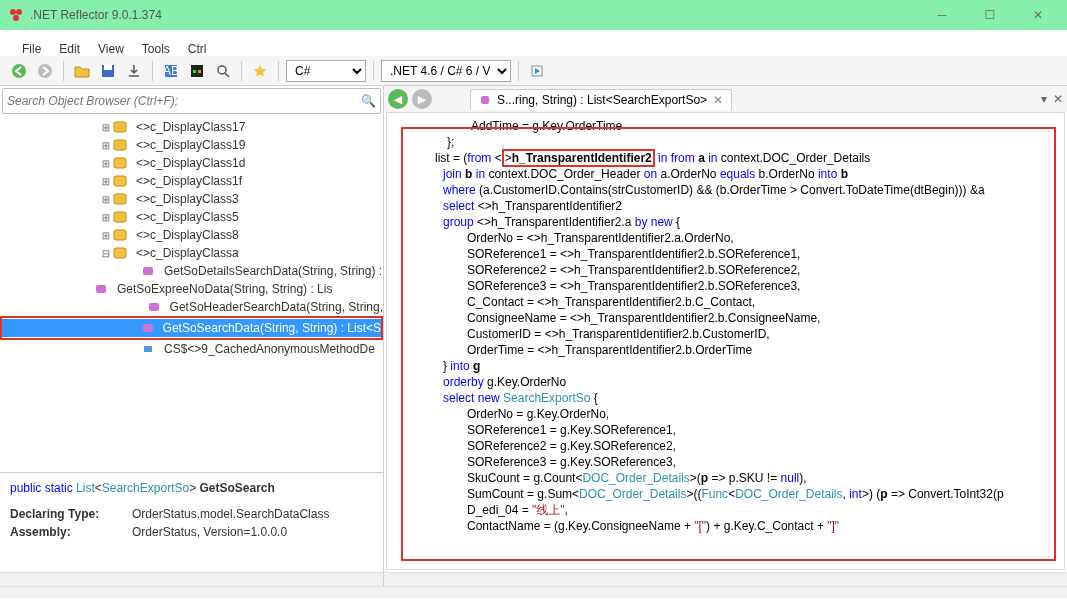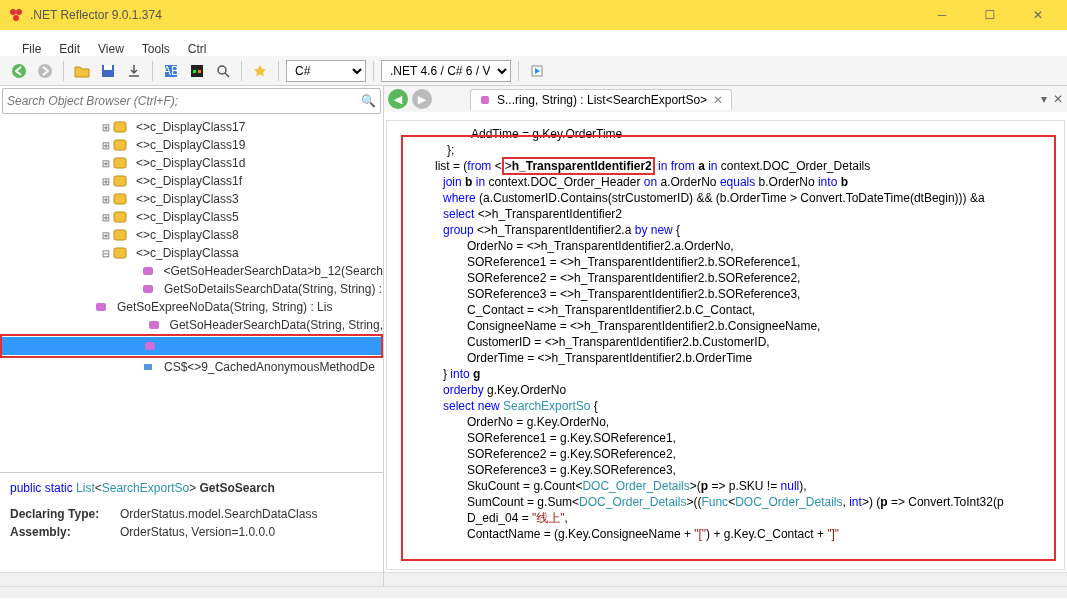--- a/index.html
+++ b/index.html
@@ -1,17 +1,17 @@
 <!DOCTYPE html>
 <html><head>
 <meta charset="utf-8">
 <style>
 * { margin: 0; padding: 0; box-sizing: border-box; font-family: "Segoe UI", Tahoma, sans-serif; font-size: 12px; }
 body { background: #fff; width: 1067px; height: 600px; overflow: hidden; position: relative; }
-.titlebar { height: 30px; display: flex; align-items: center; padding: 0 8px; background: #fde047; }
+.titlebar { height: 30px; display: flex; align-items: center; padding: 0 8px; background: #86efac; }
 .titlebar .icon { width: 16px; height: 16px; margin-right: 6px; }
 .titlebar .title { flex: 1; color: #555; font-size: 12px; }
 .winbtns { display: flex; gap: 18px; margin-right: 6px; }
 .winbtn { width: 30px; height: 20px; display: flex; align-items: center; justify-content: center; color: #666; cursor: pointer; }
 .menubar { height: 26px; display: flex; align-items: flex-end; padding: 0 22px; gap: 18px; }
 .menubar span { color: #333; cursor: pointer; }
 .toolbar { height: 30px; display: flex; align-items: center; padding: 0 8px; gap: 4px; border-bottom: 1px solid #d0d0d0; background: #f5f5f5; }
 .tbtn { width: 22px; height: 22px; display: flex; align-items: center; justify-content: center; cursor: pointer; }
 .tsep { width: 1px; height: 20px; background: #ccc; margin: 0 3px; }
 .tselect { height: 22px; border: 1px solid #aaa; background: #fff; padding: 0 4px; font-size: 12px; }
@@ -28,32 +28,32 @@
 .ticon { width: 16px; height: 14px; display: flex; align-items: center; justify-content: center; margin-right: 2px; }
 .tlabel { color: #333; margin-left: 6px; }
 .tnode.sel { background: #3399ff; }
 .tnode.sel .tlabel { color: #fff; background: #3399ff; }
 .selbox { border: 2px solid #e03030; padding: 1px 0; }
 .sigpanel { border-top: 1px solid #ccc; padding: 8px 10px; height: 100px; background: #fff; }
 .sigline { color: #333; margin-bottom: 4px; white-space: nowrap; overflow: hidden; }
 .sigline .kw { color: #0000ff; }
 .sigline .type { color: #2b91af; }
 .sigline b { font-weight: bold; }
-.siglabel { display: inline-block; width: 110px; font-weight: bold; }
+.siglabel { display: inline-block; width: 122px; font-weight: bold; }
 .rightpane { flex: 1; display: flex; flex-direction: column; min-width: 0; }
 .navrow { height: 26px; display: flex; align-items: center; padding: 0 4px; gap: 4px; background: #f5f5f5; }
 .navbtn { width: 20px; height: 20px; border-radius: 10px; display: flex; align-items: center; justify-content: center; color: #fff; font-size: 11px; cursor: pointer; }
 .navbtn.back { background: #5cb85c; }
 .navbtn.fwd { background: #bbb; }
 .tab { background: #fff; border: 1px solid #ccc; border-bottom: none; padding: 3px 8px; display: flex; align-items: center; gap: 6px; border-radius: 3px 3px 0 0; font-size: 11px; }
 .tab .x { color: #888; cursor: pointer; }
 .tab .ticon2 { width: 12px; height: 12px; }
 .spacer { flex: 1; }
 .rightctrl { display: flex; gap: 6px; color: #666; }
-.code { flex: 1; overflow: hidden; position: relative; background: #fff; border: 1px solid #ddd; margin: 8px 2px 2px 2px; }
+.code { flex: 1; overflow: hidden; position: relative; background: #fff; border: 1px solid #ddd; margin: 0 2px 2px 2px; }
 .redbox { position: absolute; border: 2px solid #e03030; left: 14px; top: 14px; right: 8px; bottom: 8px; pointer-events: none; }
 .codein { padding: 6px 0 0 16px; font-family: Consolas, monospace; font-size: 12px; line-height: 15px; white-space: pre; }
 .codein div { height: 16px; }
 .k { color: #0000ff; }
 .t { color: #2b91af; }
 .s { color: #a31515; }
 .hl { border: 2px solid #e03030; padding: 0 1px; }
 .bottomscroll { height: 14px; border-top: 1px solid #ddd; background: #f0f0f0; }
 svg { display: block; }
 </style>
@@ -232,29 +232,20 @@
           </span>
           <span class="tlabel">&lt;&gt;c_DisplayClassa</span>
         </div>
         <div class="tnode" style="padding-left: 128px;">
           <span class="texp"></span>
           <span class="ticon">
             <svg width="14" height="12">
               <rect x="2" y="2" width="10" height="8" rx="2" fill="#d070d0"></rect>
             </svg>
           </span>
-          <span class="tlabel">&lt;GetSoHeaderSearchData&gt;b_12(Search</span>
-        </div>
-        <div class="tnode" style="padding-left: 128px;">
-          <span class="texp"></span>
-          <span class="ticon">
-            <svg width="14" height="12">
-              <rect x="2" y="2" width="10" height="8" rx="2" fill="#d070d0"></rect>
-            </svg>
-          </span>
           <span class="tlabel">GetSoDetailsSearchData(String, String) : </span>
         </div>
         <div class="tnode" style="padding-left: 81px;">
           <span class="texp"></span>
           <span class="ticon">
             <svg width="14" height="12">
               <rect x="2" y="2" width="10" height="8" rx="2" fill="#d070d0"></rect>
             </svg>
           </span>
           <span class="tlabel">GetSoExpreeNoData(String, String) : Lis</span>
@@ -269,20 +260,21 @@
           <span class="tlabel">GetSoHeaderSearchData(String, String,</span>
         </div>
         <div class="selbox">
           <div class="tnode sel" style="padding-left: 128px;">
             <span class="texp"></span>
             <span class="ticon">
               <svg width="14" height="12">
                 <rect x="2" y="2" width="10" height="8" rx="2" fill="#d070d0"></rect>
               </svg>
             </span>
+            <span class="tlabel">GetSoSearchData(String, String) : List&lt;S</span>
           </div>
         </div>
         <div class="tnode" style="padding-left: 128px;">
           <span class="texp"></span>
           <span class="ticon">
             <svg width="14" height="12">
               <rect x="3" y="3" width="8" height="6" fill="#5599dd"></rect>
             </svg>
           </span>
           <span class="tlabel">CS$&lt;&gt;9_CachedAnonymousMethodDe</span>

